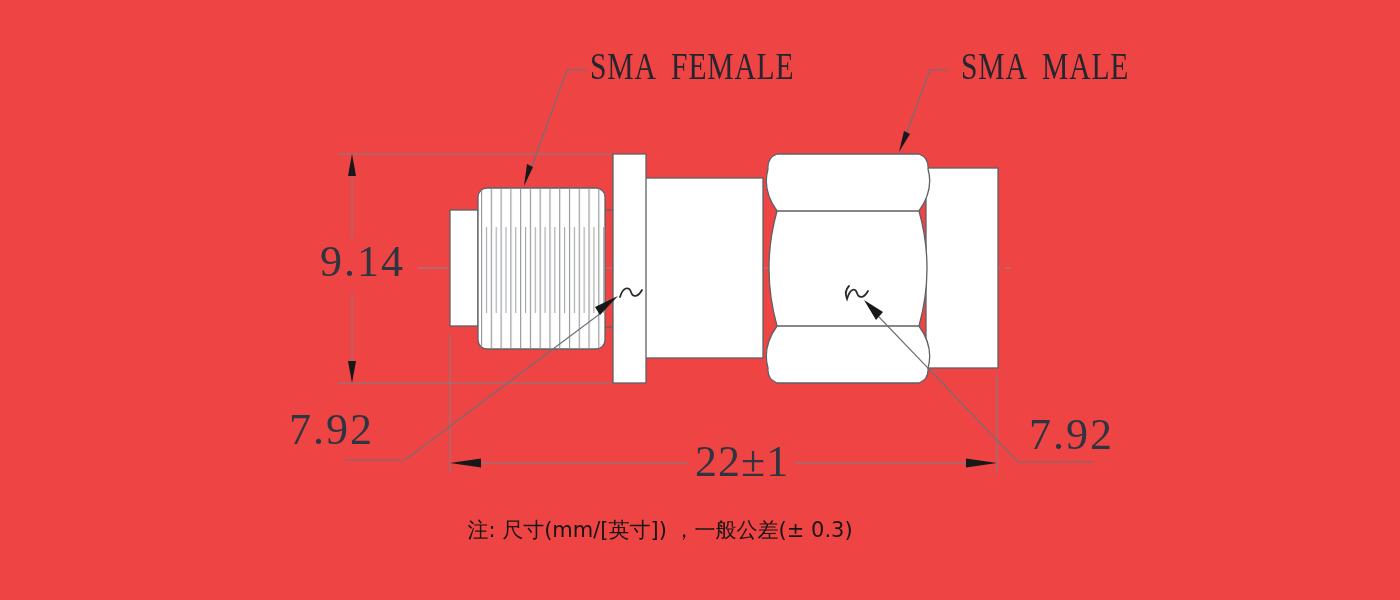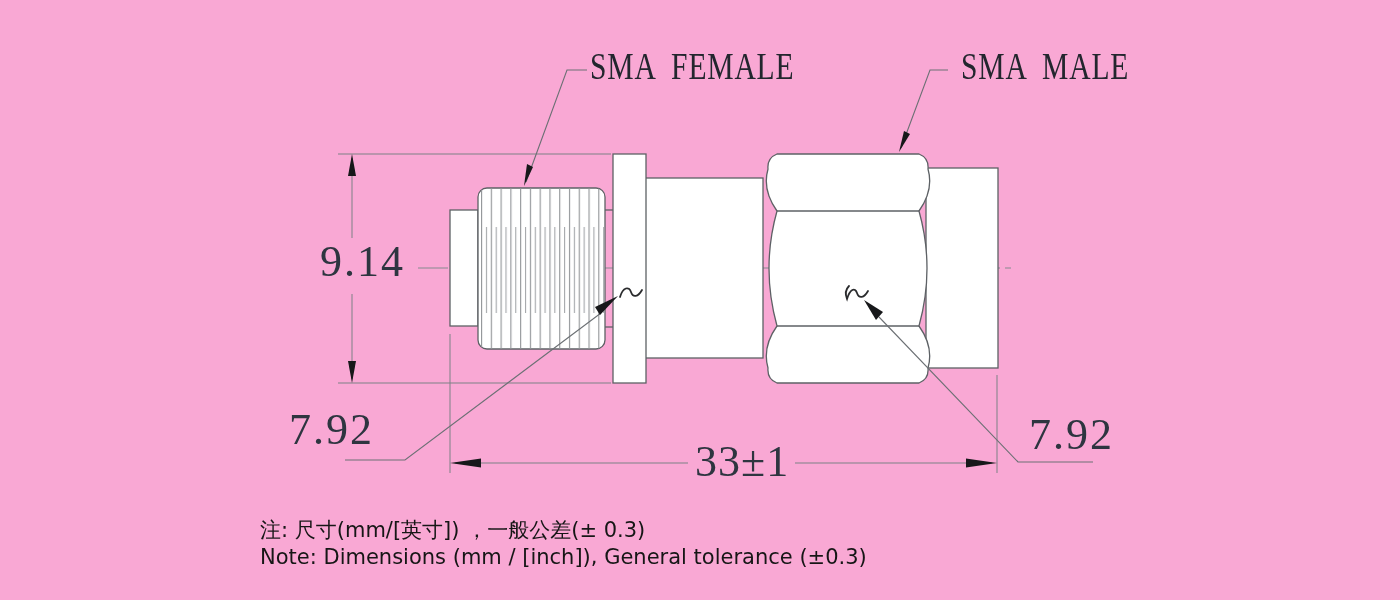--- a/index.html
+++ b/index.html
@@ -1,34 +1,34 @@
 <!DOCTYPE html>
 <html><head>
 <meta charset="utf-8">
 <style>
   html,body{margin:0;padding:0;background:#ffffff;}
   .page{
-    position:relative;width:1400px;height:600px;background:#f9a8d4;
+    position:relative;width:1400px;height:600px;background:#ef4444;
     overflow:hidden;font-family:"Liberation Serif","DejaVu Serif",serif;
   }
   .drawing-svg{position:absolute;left:0;top:0;width:1400px;height:600px;}
   .txt{position:absolute;white-space:nowrap;color:#272c36;line-height:1;}
   .part-label{
     font-size:37px;letter-spacing:1px;word-spacing:10px;
     transform:scaleX(.80);transform-origin:left top;color:#23262e;
   }
   .lbl-female{left:590px;top:48px;}
   .lbl-male{left:961px;top:48px;}
   .dim-text{font-size:44px;color:#2e3540;letter-spacing:2px;}
   .dim-914{left:320px;top:240px;}
   .dim-792l{left:289px;top:408px;}
   .dim-22{left:695px;top:440px;letter-spacing:1px;}
   .dim-792r{left:1029px;top:413px;}
   .notes{
-    position:absolute;left:260px;top:517px;width:800px;
+    position:absolute;left:260px;top:517px;width:800px;text-align:center;
     font-family:"DejaVu Sans","Liberation Sans",sans-serif;
     font-size:21px;line-height:27px;color:#161616;
   }
   .notes div{white-space:nowrap;}
 </style>
 </head>
 <body>
 
 <div class="page">
 
@@ -129,22 +129,21 @@
   </svg>
 
   <div class="txt part-label lbl-female">SMA FEMALE</div>
 
   <div class="txt part-label lbl-male">SMA MALE</div>
 
   <div class="txt dim-text dim-914">9.14</div>
 
   <div class="txt dim-text dim-792l">7.92</div>
 
-  <div class="txt dim-text dim-22">33±1</div>
+  <div class="txt dim-text dim-22">22±1</div>
 
   <div class="txt dim-text dim-792r">7.92</div>
 
   <div class="notes">
     <div>注: 尺寸(mm/[英寸]) ，一般公差(± 0.3)</div>
-    <div>Note: Dimensions (mm / [inch]), General tolerance (±0.3)</div>
   </div>
 
 </div>
 
 </body></html>

